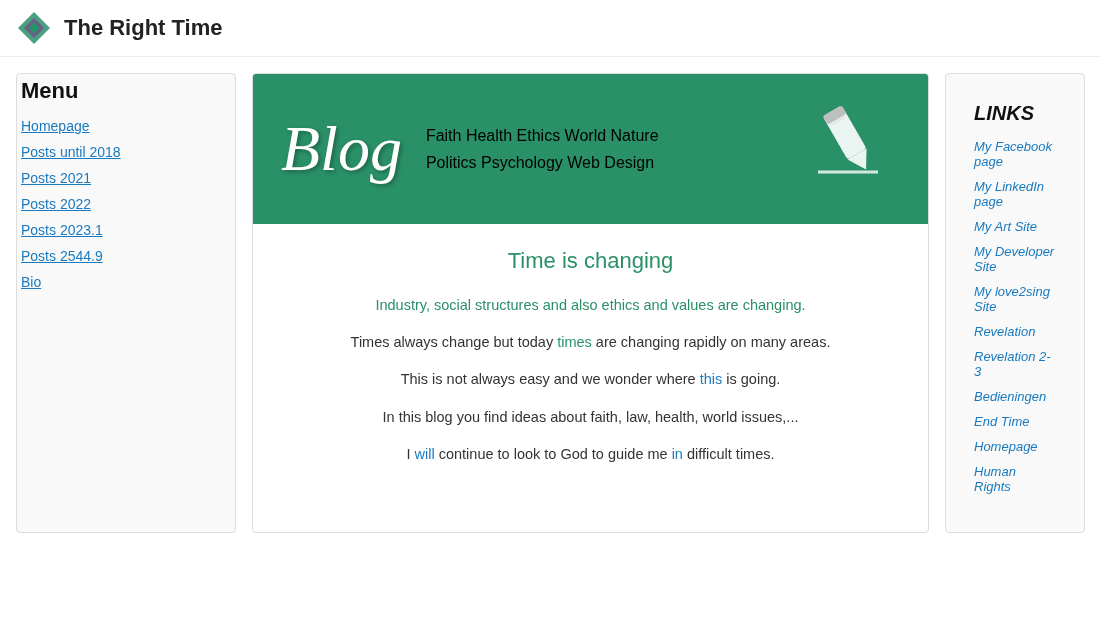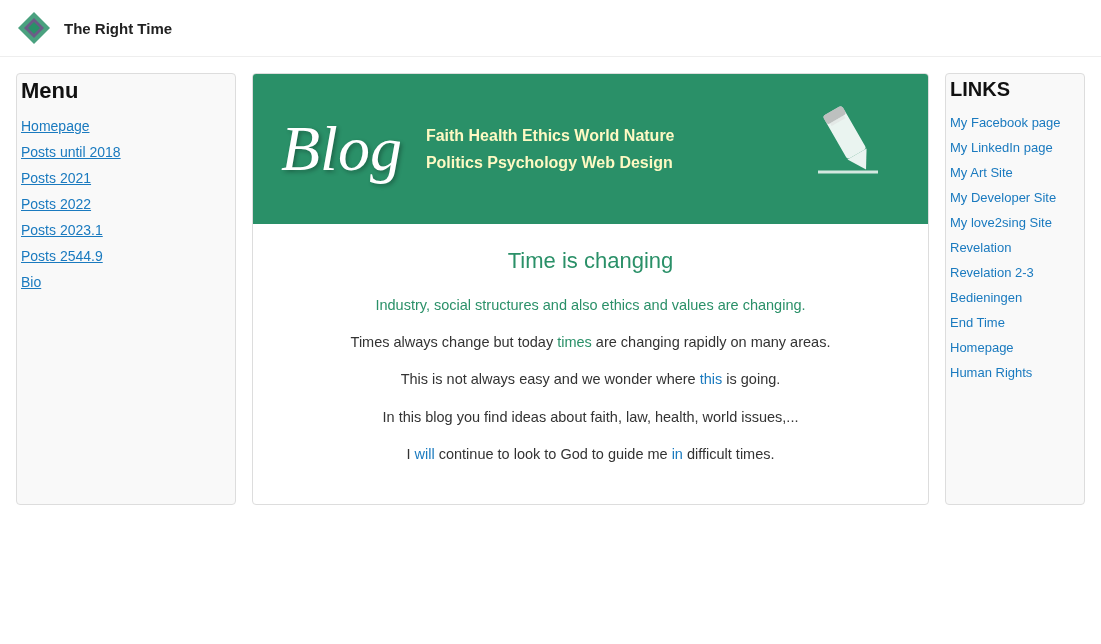--- a/index.html
+++ b/index.html
@@ -18,21 +18,21 @@
       border-bottom: 1px solid #eee;
       background: #fff;
     }
     #header-logo {
       width: 36px;
       height: 36px;
       margin-right: 12px;
       flex-shrink: 0;
     }
     #header-title {
-      font-size: 15px;
+      font-size: 22px;
       font-weight: bold;
       color: #222;
     }
 
     
     #layout {
       display: flex;
       padding: 16px;
       gap: 16px;
       max-width: 1101px;
@@ -89,23 +89,23 @@
     }
     #blog-word {
       font-family: 'Georgia', cursive;
       font-size: 64px;
       color: #fff;
       font-style: italic;
       font-weight: normal;
       text-shadow: 2px 2px 4px rgba(0,0,0,0.3);
     }
     #blog-topics {
-      color: #fef9c3;
+      color: #000000;
       font-size: 16px;
-      font-weight: bold;
+      font-weight: normal;
       line-height: 1.7;
     }
     #blog-topics .line1 { display: block; }
     #blog-topics .line2 { display: block; }
 
     
     #pencil-icon {
       position: absolute;
       right: 30px;
       top: 20px;
@@ -130,22 +130,23 @@
     }
     .highlight-teal { color: #2a9068; }
     .highlight-blue { color: #1a7abf; }
 
     
     #links-sidebar {
       width: 140px;
       flex-shrink: 0;
       border: 1px solid #ddd;
       border-radius: 4px;
-      padding: 4px;
+      padding: 28px;
       background: #f9f9f9;
+      font-style: italic;
     }
     #links-sidebar h2 {
       font-size: 20px;
       font-weight: bold;
       margin-bottom: 14px;
       color: #111;
     }
     .link-item {
       display: block;
       color: #1a7abf;

